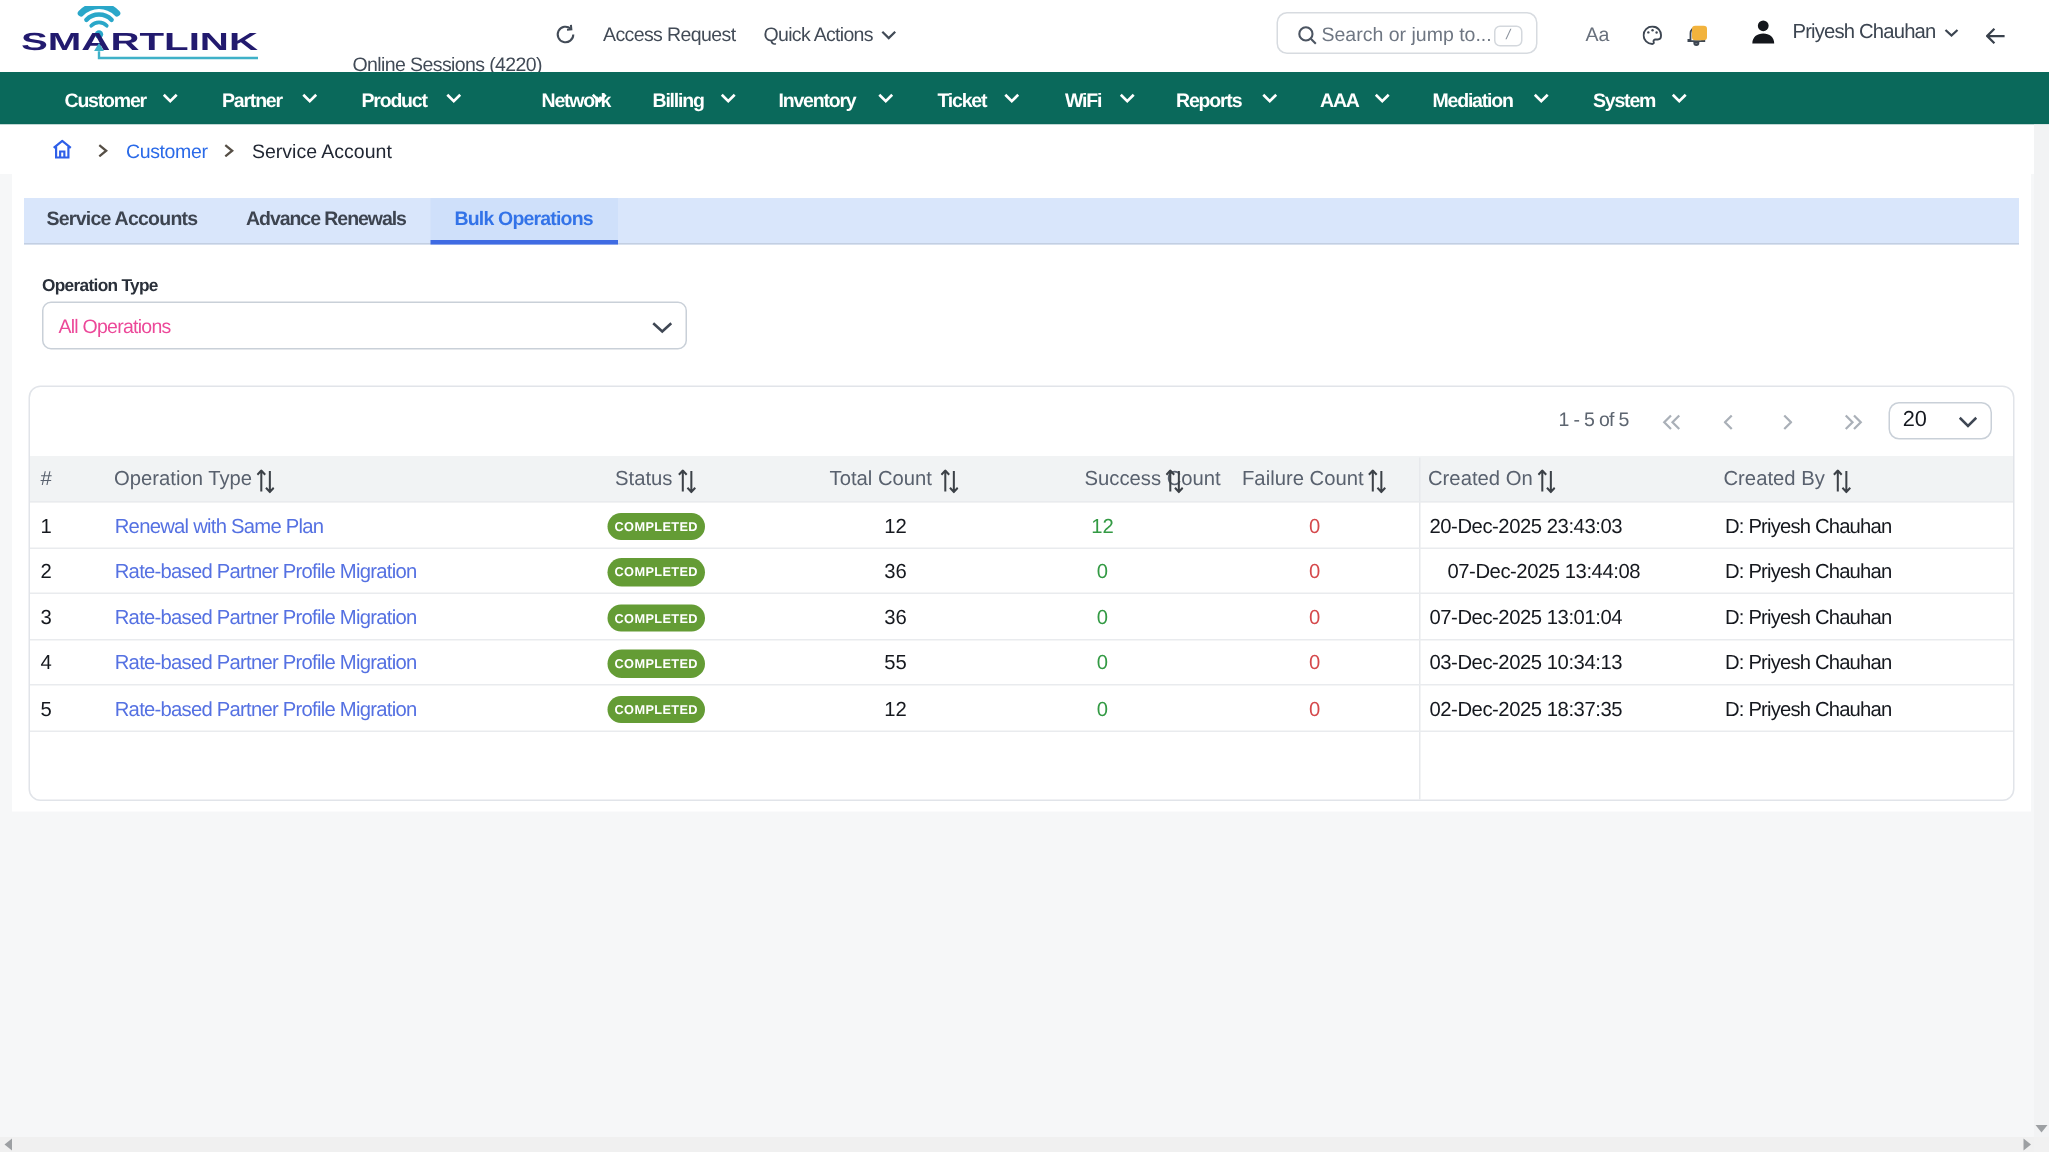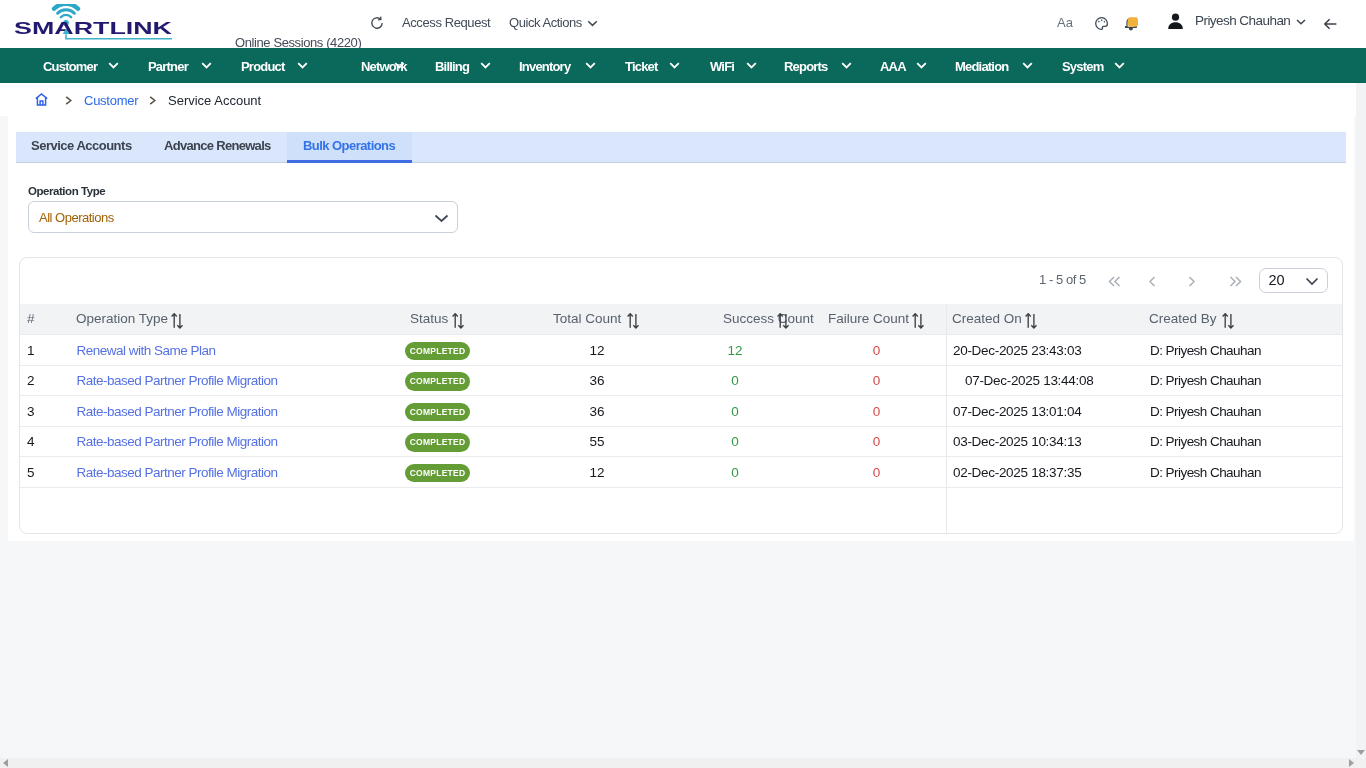--- a/index.html
+++ b/index.html
@@ -63,20 +63,28 @@
   <svg class="abs" style="left:370px; top:16px;" width="14" height="14" viewBox="0 0 14 14" fill="none" stroke="#424b57" stroke-width="1.35">
     <path d="M12.2 7 A5.2 5.2 0 1 1 10.5 3.15"></path>
     <path d="M10.6 0.6 L10.9 3.5 L8 3.8"></path>
   </svg>
   <div class="txt" style="left:402px; top:15px; font-size:13px; letter-spacing:-0.4px; color:#424b57;">Access Request</div>
   <div class="txt" style="left:509px; top:15px; font-size:13px; letter-spacing:-0.45px; color:#424b57;">Quick Actions</div>
   <svg class="abs" style="left:587px; top:20px;" width="11" height="7" viewBox="0 0 11 7" fill="none" stroke="#424b57" stroke-width="1.5">
       <path d="M1.2 1.2 L5.5 5.4 L9.8 1.2"></path>
     </svg>
 
+  <div class="search">
+    <svg class="abs" style="left:13px; top:7.5px;" width="13" height="13" viewBox="0 0 13 13" fill="none" stroke="#4c5562" stroke-width="1.4">
+      <circle cx="5.6" cy="5.6" r="4.4"></circle>
+        <path d="M8.9 8.9 L12.2 12.2"></path>
+    </svg>
+    <div class="txt" style="left:29px; top:6px; font-size:13px; color:#6e7682;">Search or jump to...</div>
+    <div class="abs" style="left:144px; top:8px; width:19px; height:14px; border:1px solid #d4d8dd; border-radius:4px; font-size:9.5px; color:#8a919c; text-align:center; line-height:12px; font-style:italic;">/</div>
+  </div>
 
   <div class="txt" style="left:1057px; top:15px; font-size:13px; color:#68707c;">Aa</div>
 
   <svg class="abs" style="left:1095px; top:17px;" width="13" height="13" viewBox="0 0 13 13" fill="none" stroke="#3d4652" stroke-width="1.25">
     <path d="M6.5 0.7 A5.8 5.8 0 1 0 6.5 12.3 C7.35 12.3 7.7 11.65 7.45 11 C7.1 10.1 7.7 9.3 8.6 9.3 L10.2 9.3 C11.35 9.3 12.3 8.5 12.3 7.2 A5.8 5.8 0 0 0 6.5 0.7 Z"></path>
     <circle cx="3.9" cy="4.6" r="0.8" fill="#3d4652" stroke="none"></circle>
     <circle cx="6.7" cy="3.2" r="0.8" fill="#3d4652" stroke="none"></circle>
     <circle cx="9.4" cy="4.7" r="0.8" fill="#3d4652" stroke="none"></circle>
   </svg>
 
@@ -165,21 +173,21 @@
 
   <div class="tabbar"></div>
   <div class="active-tab"></div>
   <div class="active-line"></div>
   <div class="tabtxt" style="left:31px;">Service Accounts</div>
   <div class="tabtxt" style="left:164px; letter-spacing:-0.7px;">Advance Renewals</div>
   <div class="tabtxt" style="left:303px; color:#3373e8; letter-spacing:-0.55px;">Bulk Operations</div>
 
   <div class="txt" style="left:28px; top:184.5px; font-size:11.5px; font-weight:700; letter-spacing:-0.45px; color:#2a303a;">Operation Type</div>
   <div class="select1">
-    <div class="txt" style="left:10px; top:8px; font-size:13px; letter-spacing:-0.5px; color:#a16207;">All Operations</div>
+    <div class="txt" style="left:10px; top:8px; font-size:13px; letter-spacing:-0.5px; color:#ec4899;">All Operations</div>
     <svg class="abs" style="left:405px; top:12px;" width="15" height="9" viewBox="0 0 15 9" fill="none" stroke="#3f4754" stroke-width="1.7">
         <path d="M1.5 1.5 L7.5 7 L13.5 1.5"></path>
       </svg>
   </div>
 
   <div class="panel"></div>
 
   <div class="txt" style="left:1039px; top:271.5px; font-size:13px; letter-spacing:-0.45px; color:#5d6570;">1 - 5 of 5</div>
   <svg class="abs" style="left:1108px; top:276px;" width="13" height="11" viewBox="0 0 13 11" fill="none" stroke="#aab0b8" stroke-width="1.5">
       <path d="M6 1 L1.5 5.5 L6 10 M11.5 1 L7 5.5 L11.5 10"></path>

